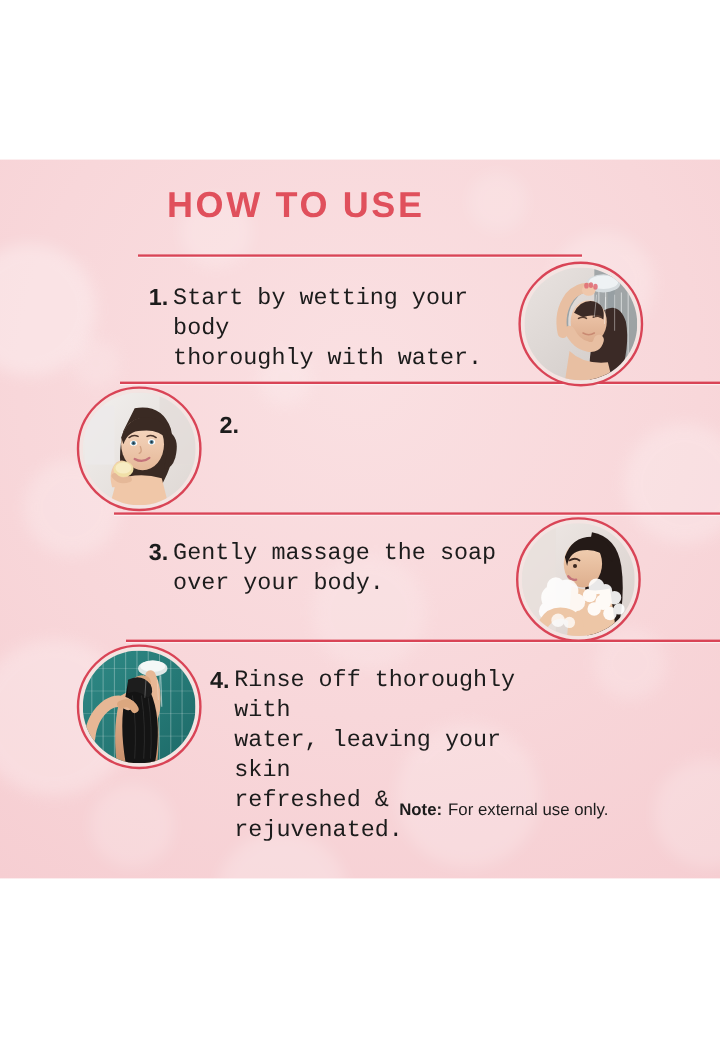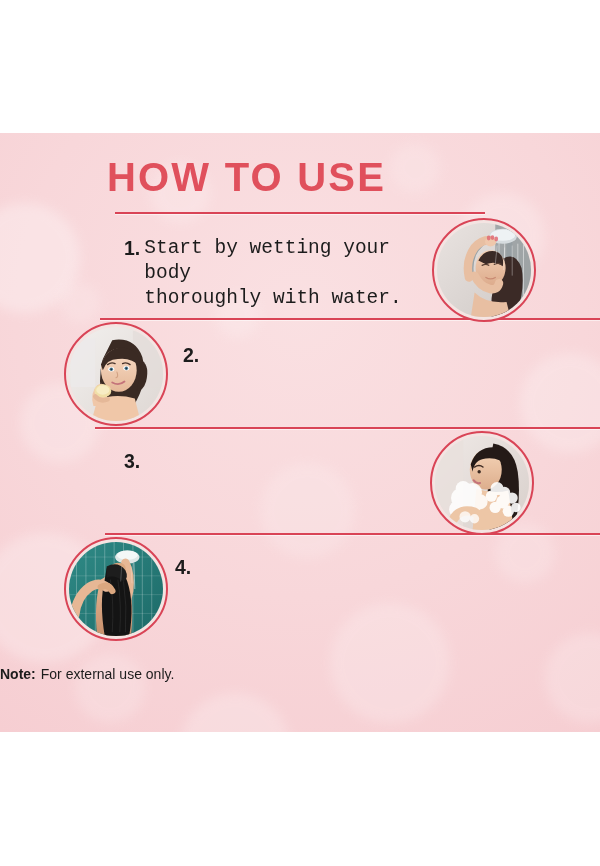--- a/index.html
+++ b/index.html
@@ -35,21 +35,21 @@
     filter: blur(6px);
   }
 
   
   #title {
     position: absolute;
     left: 0;
     top: 155px;
     width: 493px;
     text-align: center;
-    font-size: 40px;
+    font-size: 30px;
     font-weight: 700;
     letter-spacing: 2.2px;
     color: #e0505c;
     font-family: "Liberation Sans", sans-serif;
   }
 
   
   .divider {
     position: absolute;
     height: 2px;
@@ -110,21 +110,21 @@
   #step2 { left: 183px; top: 343px; width: 300px; }
   #step3 { left: 124px; top: 449px; width: 300px; }
   #step4 { left: 175px; top: 555px; width: 300px; }
 
   
   #note {
     position: absolute;
     left: 0;
     top: 666px;
     width: 507px;
-    text-align: left;
+    text-align: right;
     font-size: 14px;
     color: #1c1c1c;
   }
   #note .note-label { font-weight: 700; }
   #note .note-text  { margin-left: 5px; }
 </style>
 </head>
 <body>
 
 <div id="panel">
@@ -351,20 +351,25 @@
 <div class="step" id="step1">
   <span class="num">1.</span>
   <span class="txt">Start by wetting your body
 thoroughly with water.</span>
 </div>
 <div class="step" id="step2">
   <span class="num">2.</span>
 </div>
 <div class="step" id="step3">
   <span class="num">3.</span>
+  <span class="txt">Gently massage the soap
+over your body.</span>
 </div>
 <div class="step" id="step4">
   <span class="num">4.</span>
+  <span class="txt">Rinse off thoroughly with
+water, leaving your skin
+refreshed &amp; rejuvenated.</span>
 </div>
 
 <div id="note">
   <span class="note-label">Note:</span><span class="note-text">For external use only.</span>
 </div>
 
 </body></html>

